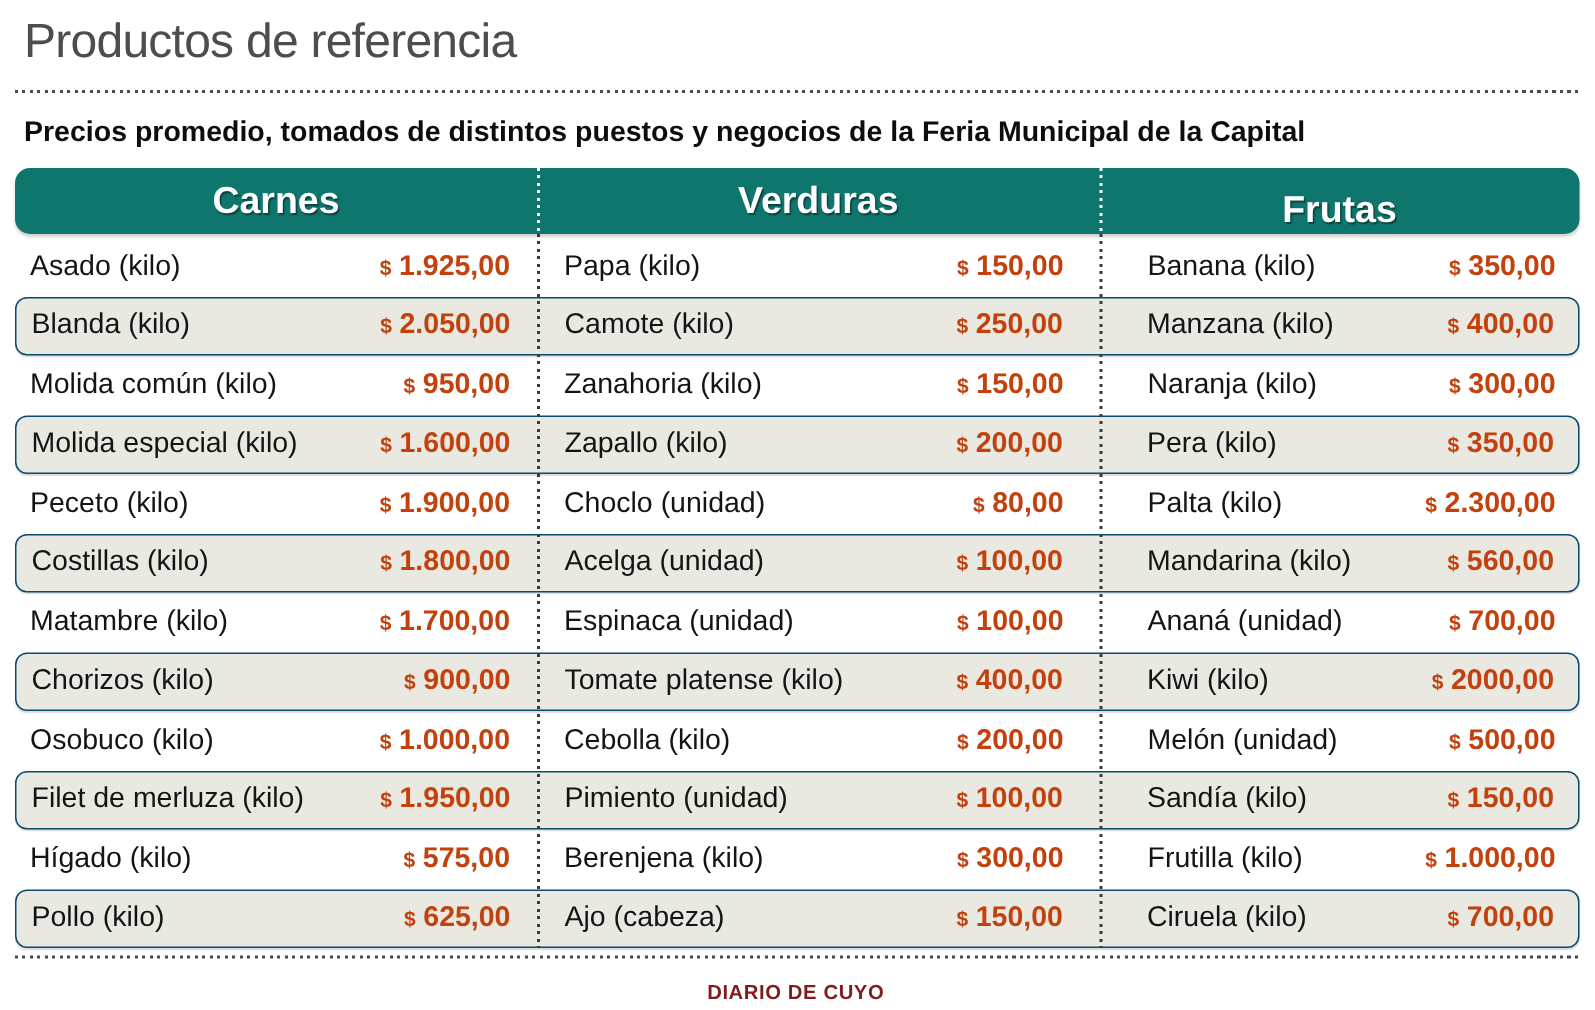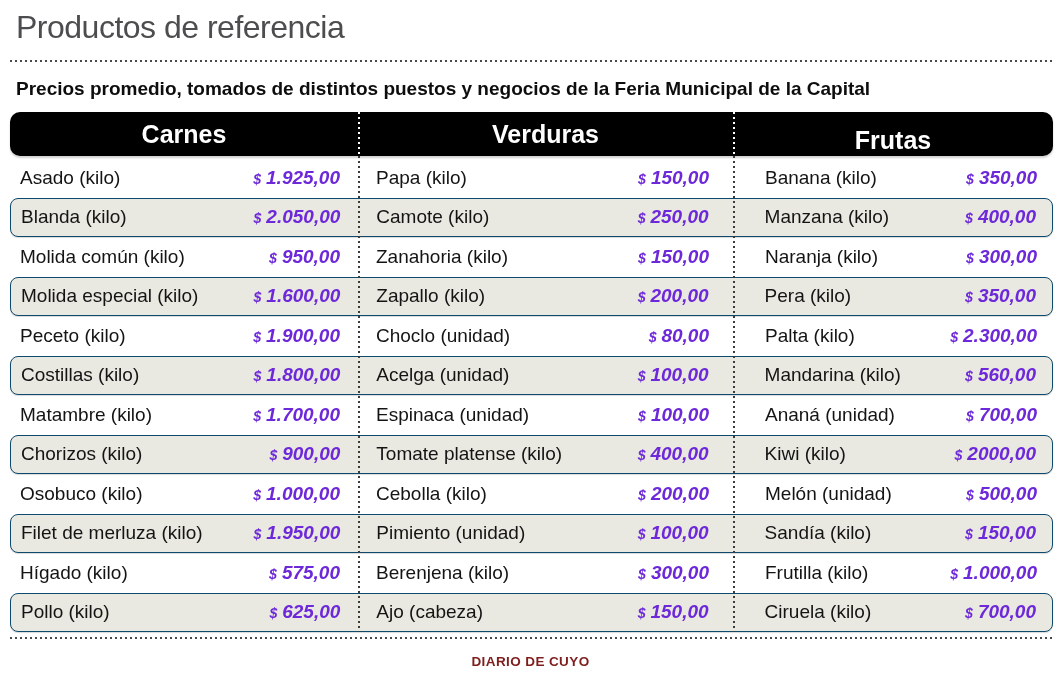--- a/index.html
+++ b/index.html
@@ -46,21 +46,21 @@
     box-shadow:0 1px 1px rgba(0,0,0,0.15);
   }
   .cell{
     display:flex;justify-content:space-between;align-items:baseline;
     box-sizing:border-box;
   }
   .cell:nth-child(1){width:348px;padding-left:10px;padding-right:18px;}
   .cell:nth-child(2){width:375px;padding-left:18px;padding-right:24px;}
   .cell:nth-child(3){width:320px;padding-left:32px;padding-right:16px;}
   .item-name{font-size:19px;color:#141414;white-space:nowrap;}
-  .item-price{font-size:19px;font-weight:700;color:#6d28d9;white-space:nowrap;font-style:italic;}
+  .item-price{font-size:19px;font-weight:700;color:#c2410c;white-space:nowrap;}
   .item-price .cur{font-size:14px;font-weight:700;margin-right:5px;}
 
   .vdots{
     position:absolute;width:2px;top:0;
     background-image:repeating-linear-gradient(to bottom,#3a3a3a 0 2px,transparent 2px 5px);
   }
   .vdots.on-header{
     background-image:repeating-linear-gradient(to bottom,#ffffff 0 2px,transparent 2px 5px);
   }
 
@@ -75,21 +75,21 @@
 
 <div class="page">
 
   <h1 class="main-title">Productos de referencia</h1>
 
   <div class="hdots"></div>
 
   <div class="subtitle">Precios promedio, tomados de distintos puestos y negocios de la Feria Municipal de la Capital</div>
 
   <div class="table-wrap">
-    <div class="header-band" id="header-band" style="background: #000000;">
+    <div class="header-band" id="header-band" style="background: #0f766e;">
         <div class="header-cell">Carnes</div>
         <div class="header-cell">Verduras</div>
         <div class="header-cell">Frutas</div>
       </div>
     <div class="rows" id="rows">
         <div class="price-row">
           <div class="cell">
             <span class="item-name">Asado (kilo)</span>
             <span class="item-price"><span class="cur">$</span><span>1.925,00</span></span>
           </div>

